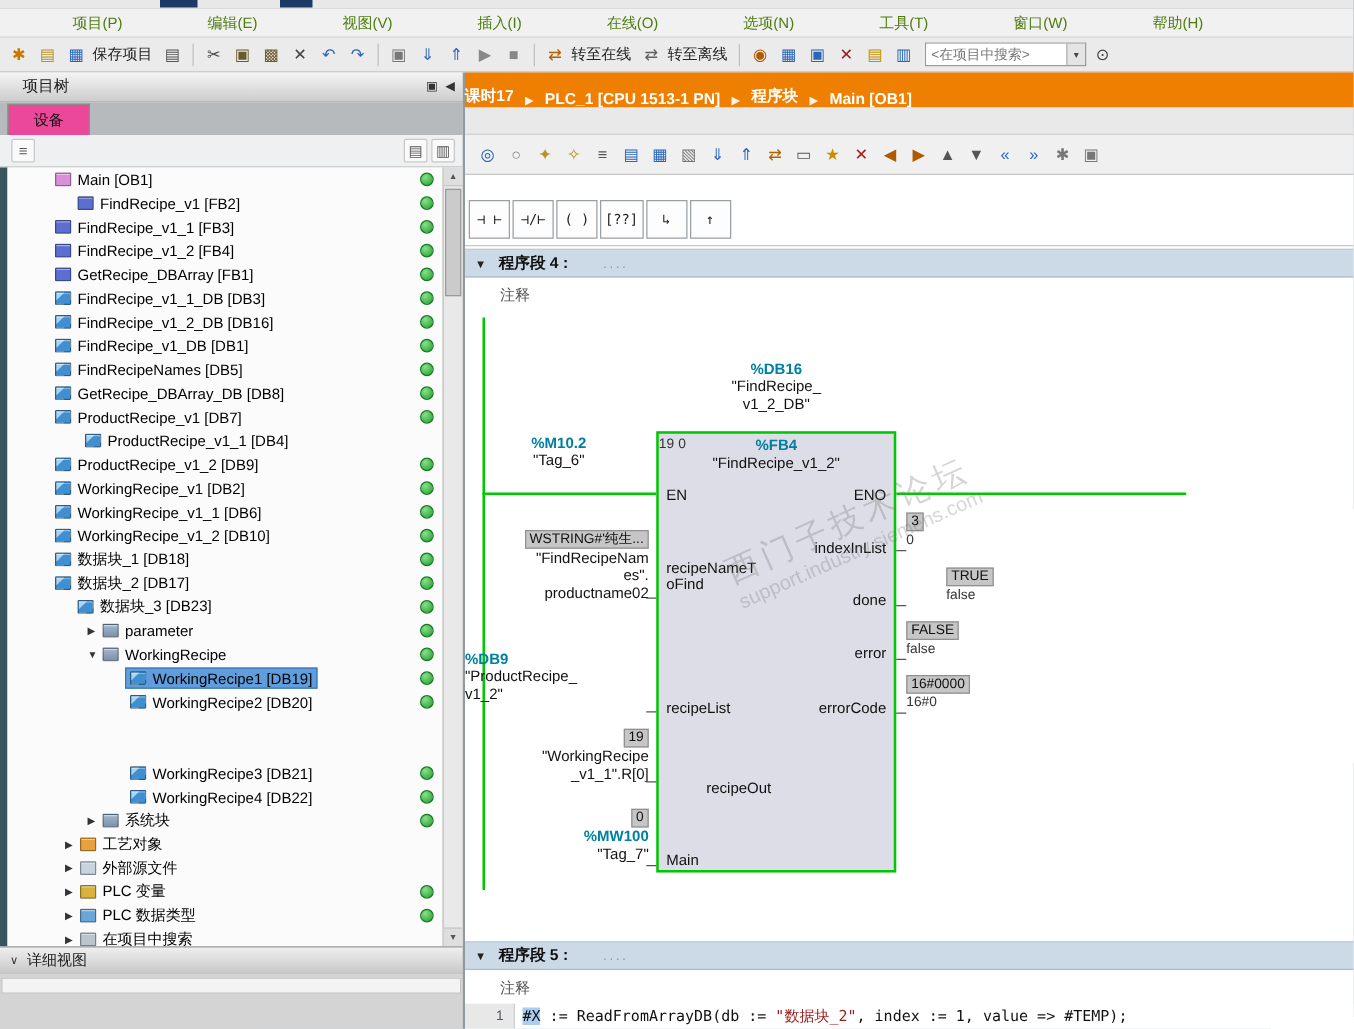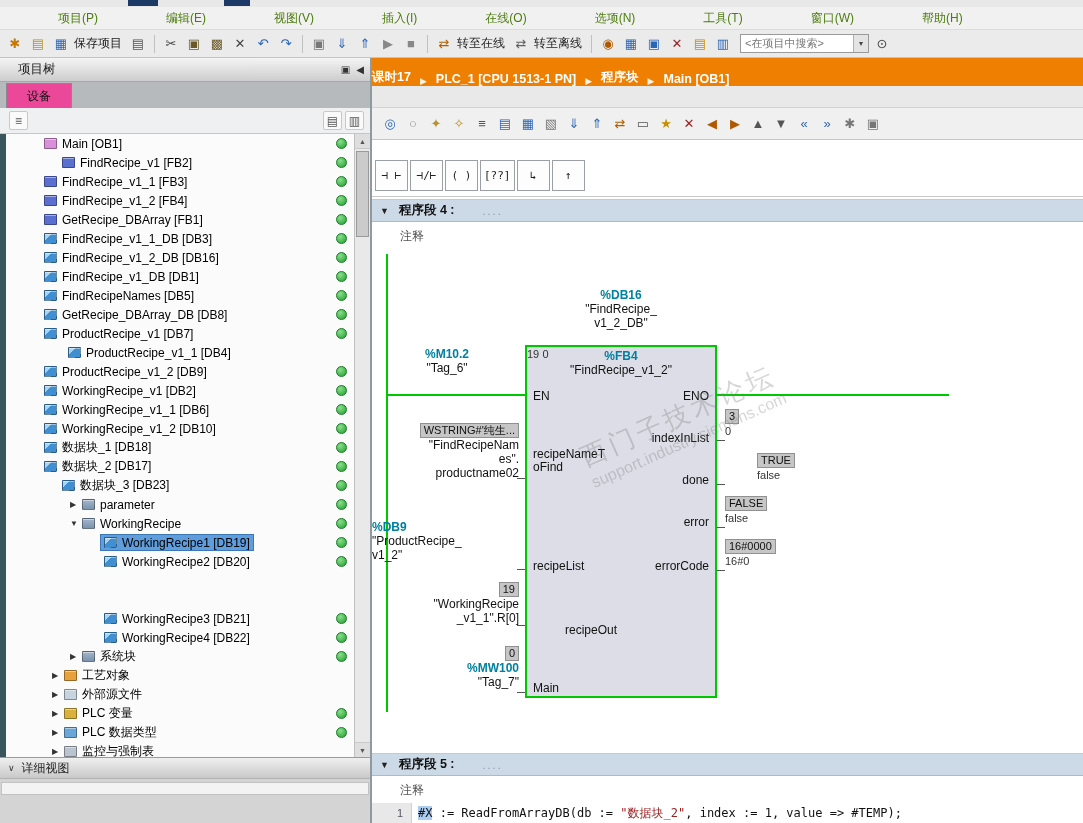--- a/index.html
+++ b/index.html
@@ -411,21 +411,21 @@
             <span class="expander">▶</span>
             <span class="ticon i-types"></span>
             <span class="tlabel">PLC 数据类型</span>
           </span>
           <span class="dot"></span>
         </div>
         <div class="tree-row" style="padding-left: 42px;">
           <span class="row-content">
             <span class="expander">▶</span>
             <span class="ticon i-watch"></span>
-            <span class="tlabel">监控与强制表</span>
+            <span class="tlabel">在项目中搜索</span>
           </span>
         </div>
         <div class="tree-row" style="padding-left: 60px;">
           <span class="row-content">
             <span class="expander">▶</span>
             <span class="ticon i-folder"></span>
             <span class="tlabel"></span>
           </span>
         </div>
       </div>

